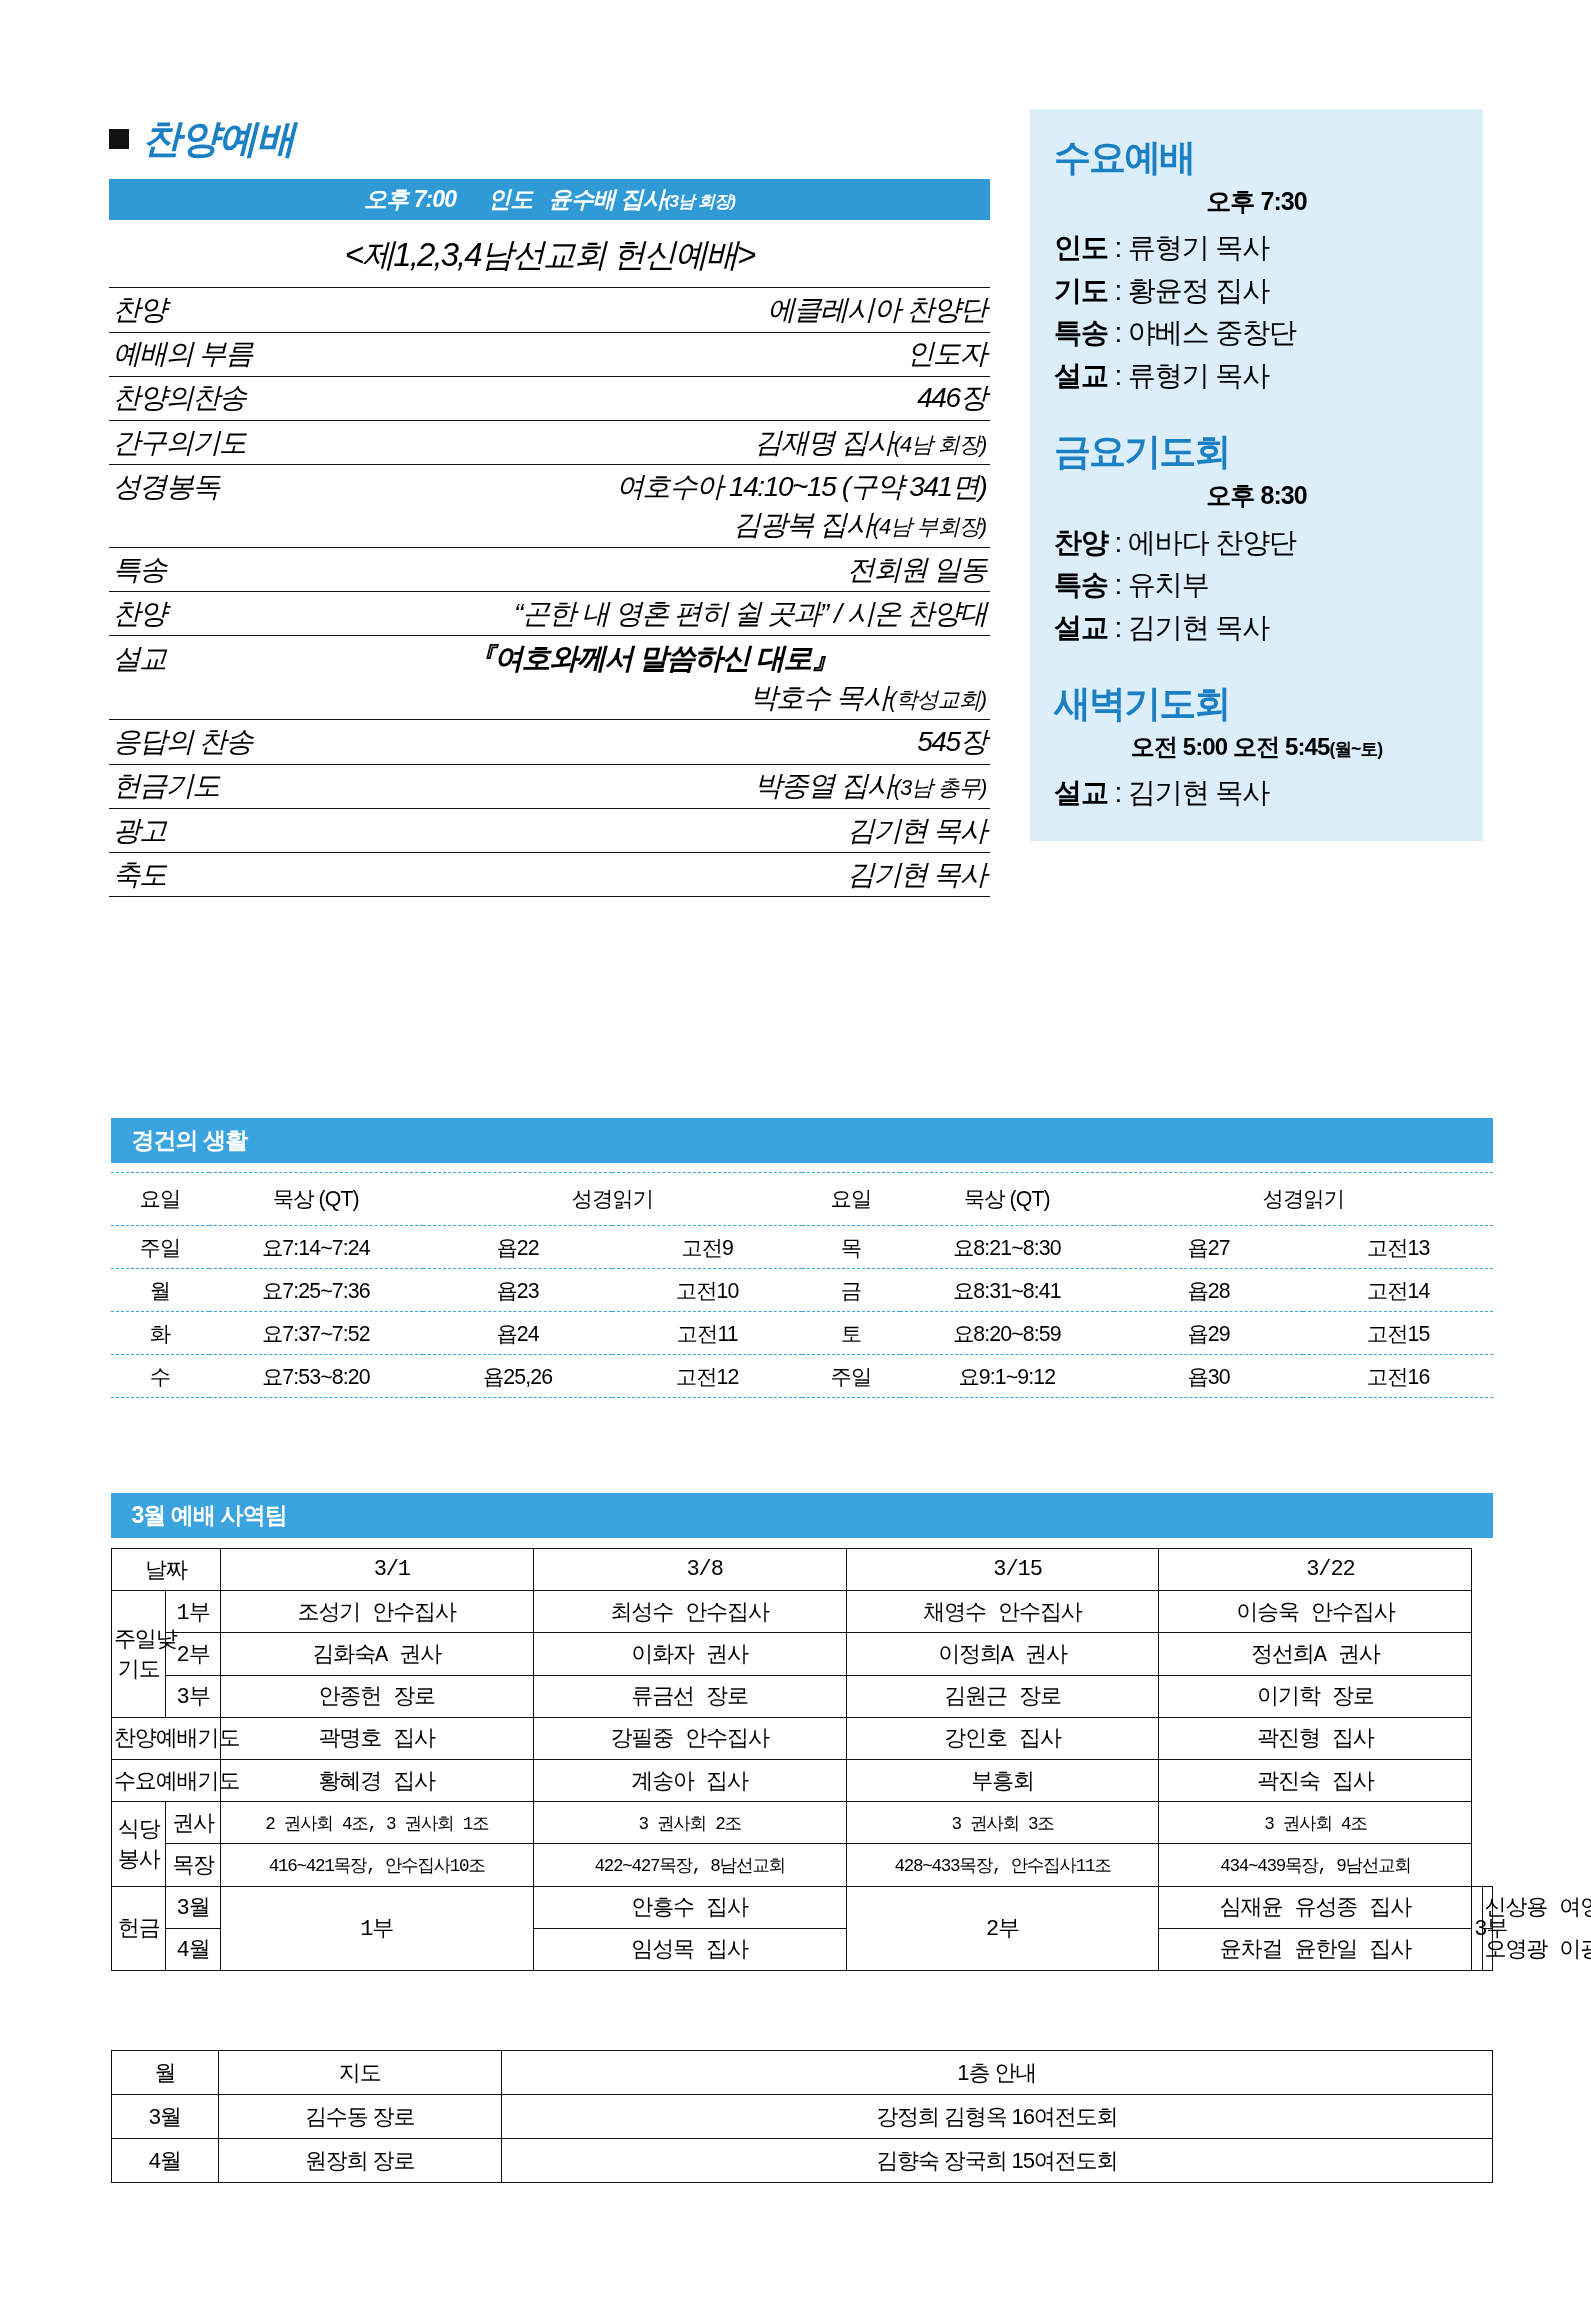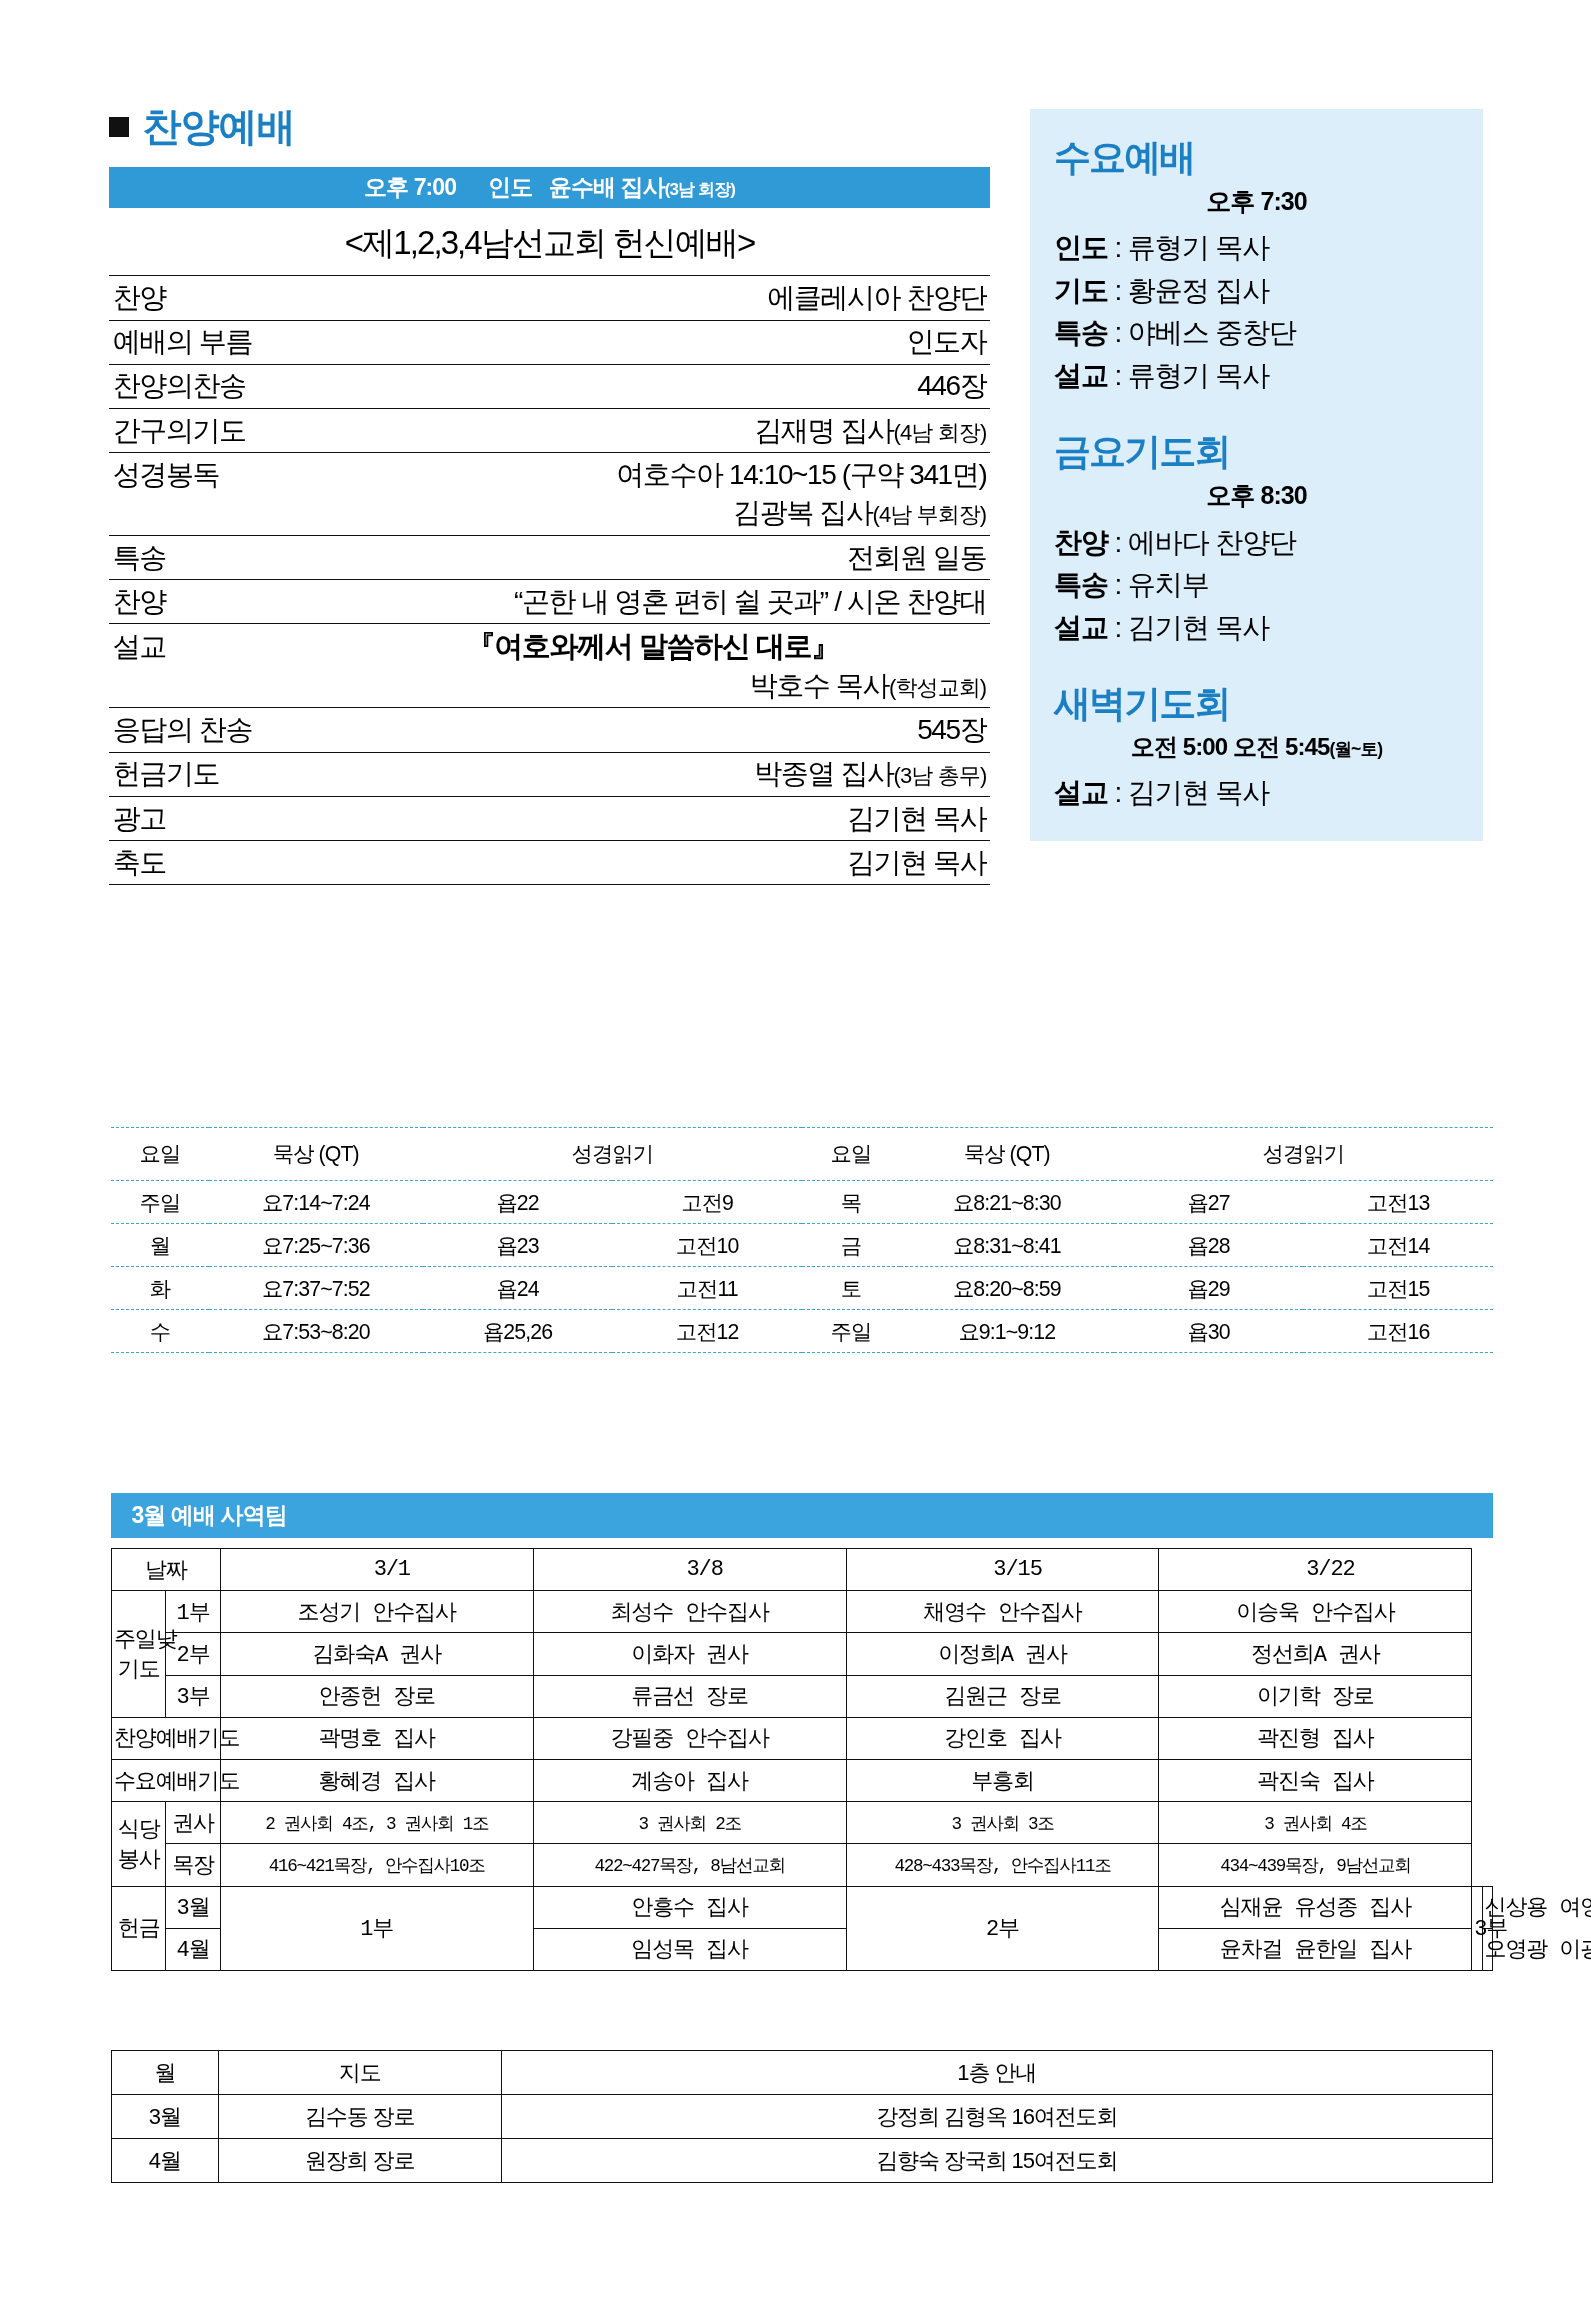--- a/index.html
+++ b/index.html
@@ -19,22 +19,23 @@
     position: relative;
     width: 1592px;
     height: 2300px;
     padding: 0;
   }
 
   
   .praise-col {
     position: absolute;
     left: 109px;
-    top: 100px;
+    top: 112px;
     width: 881px;
+    font-style: italic;
   }
   .praise-title {
     display: flex;
     align-items: center;
     gap: 13px;
     font-size: 39px;
     font-weight: bold;
     color: #1b7fc4;
     letter-spacing: -0.9px;
     margin-bottom: 13px;
@@ -324,20 +325,21 @@
     <div class="side-line"><b>찬양</b> : <span>에바다 찬양단</span></div>
     <div class="side-line"><b>특송</b> : <span>유치부</span></div>
     <div class="side-line"><b>설교</b> : <span>김기현 목사</span></div>
 
     <div class="side-h mt">새벽기도회</div>
     <div class="side-time center"><span>오전 5:00 오전 5:45</span><span class="tiny">(월~토)</span></div>
     <div class="side-line"><b>설교</b> : <span>김기현 목사</span></div>
   </div>
 
   <div class="qt-wrap">
+    <div class="sec-head">경건의 생활</div>
     <table class="qt">
       <thead>
         <tr>
           <th class="day">요일</th>
           <th class="qtc">묵상 (QT)</th>
           <th class="bib1" colspan="2">성경읽기</th>
           <th class="day">요일</th>
           <th class="qtc">묵상 (QT)</th>
           <th class="bib1" colspan="2">성경읽기</th>
         </tr>

